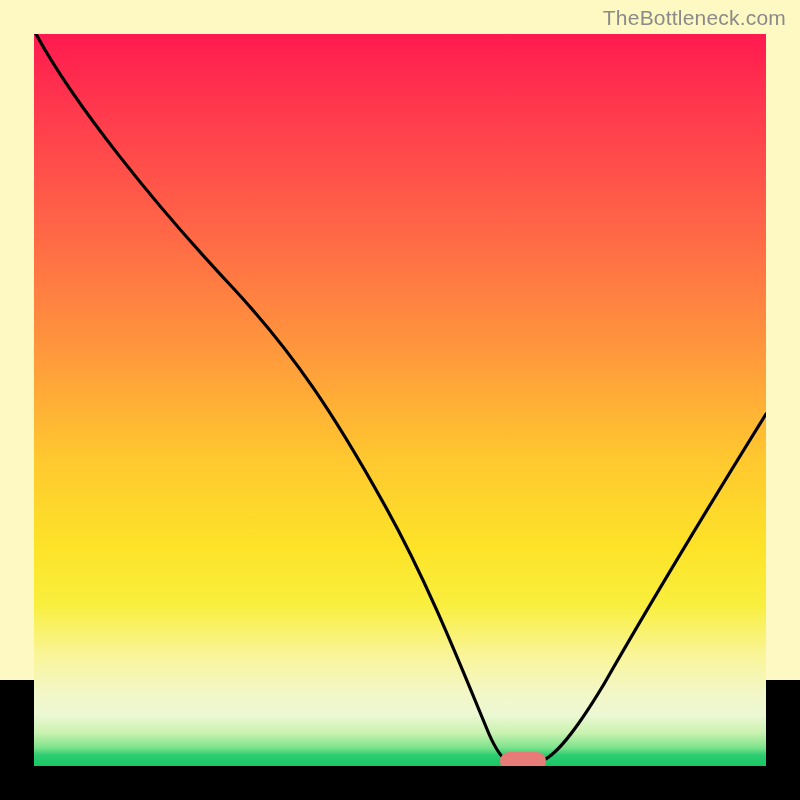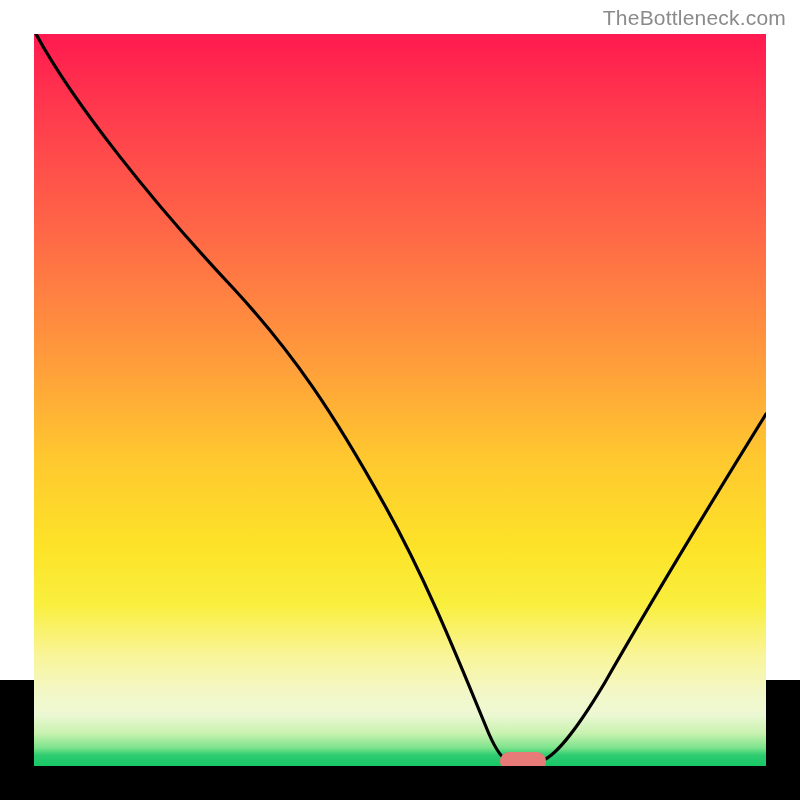--- a/index.html
+++ b/index.html
@@ -10,21 +10,21 @@
     background: #000;
     overflow: hidden;
     font-family: Arial, Helvetica, sans-serif;
   }
   .frame {
     position: absolute;
     left: 0;
     top: 0;
     width: 800px;
     height: 680px;
-    background: #ffffff;
+    background: #fef9c3;
   }
   .plot-area {
     position: absolute;
     left: 34px;
     top: 34px;
     width: 732px;
     height: 732px;
     
     background: linear-gradient(
       to bottom,

